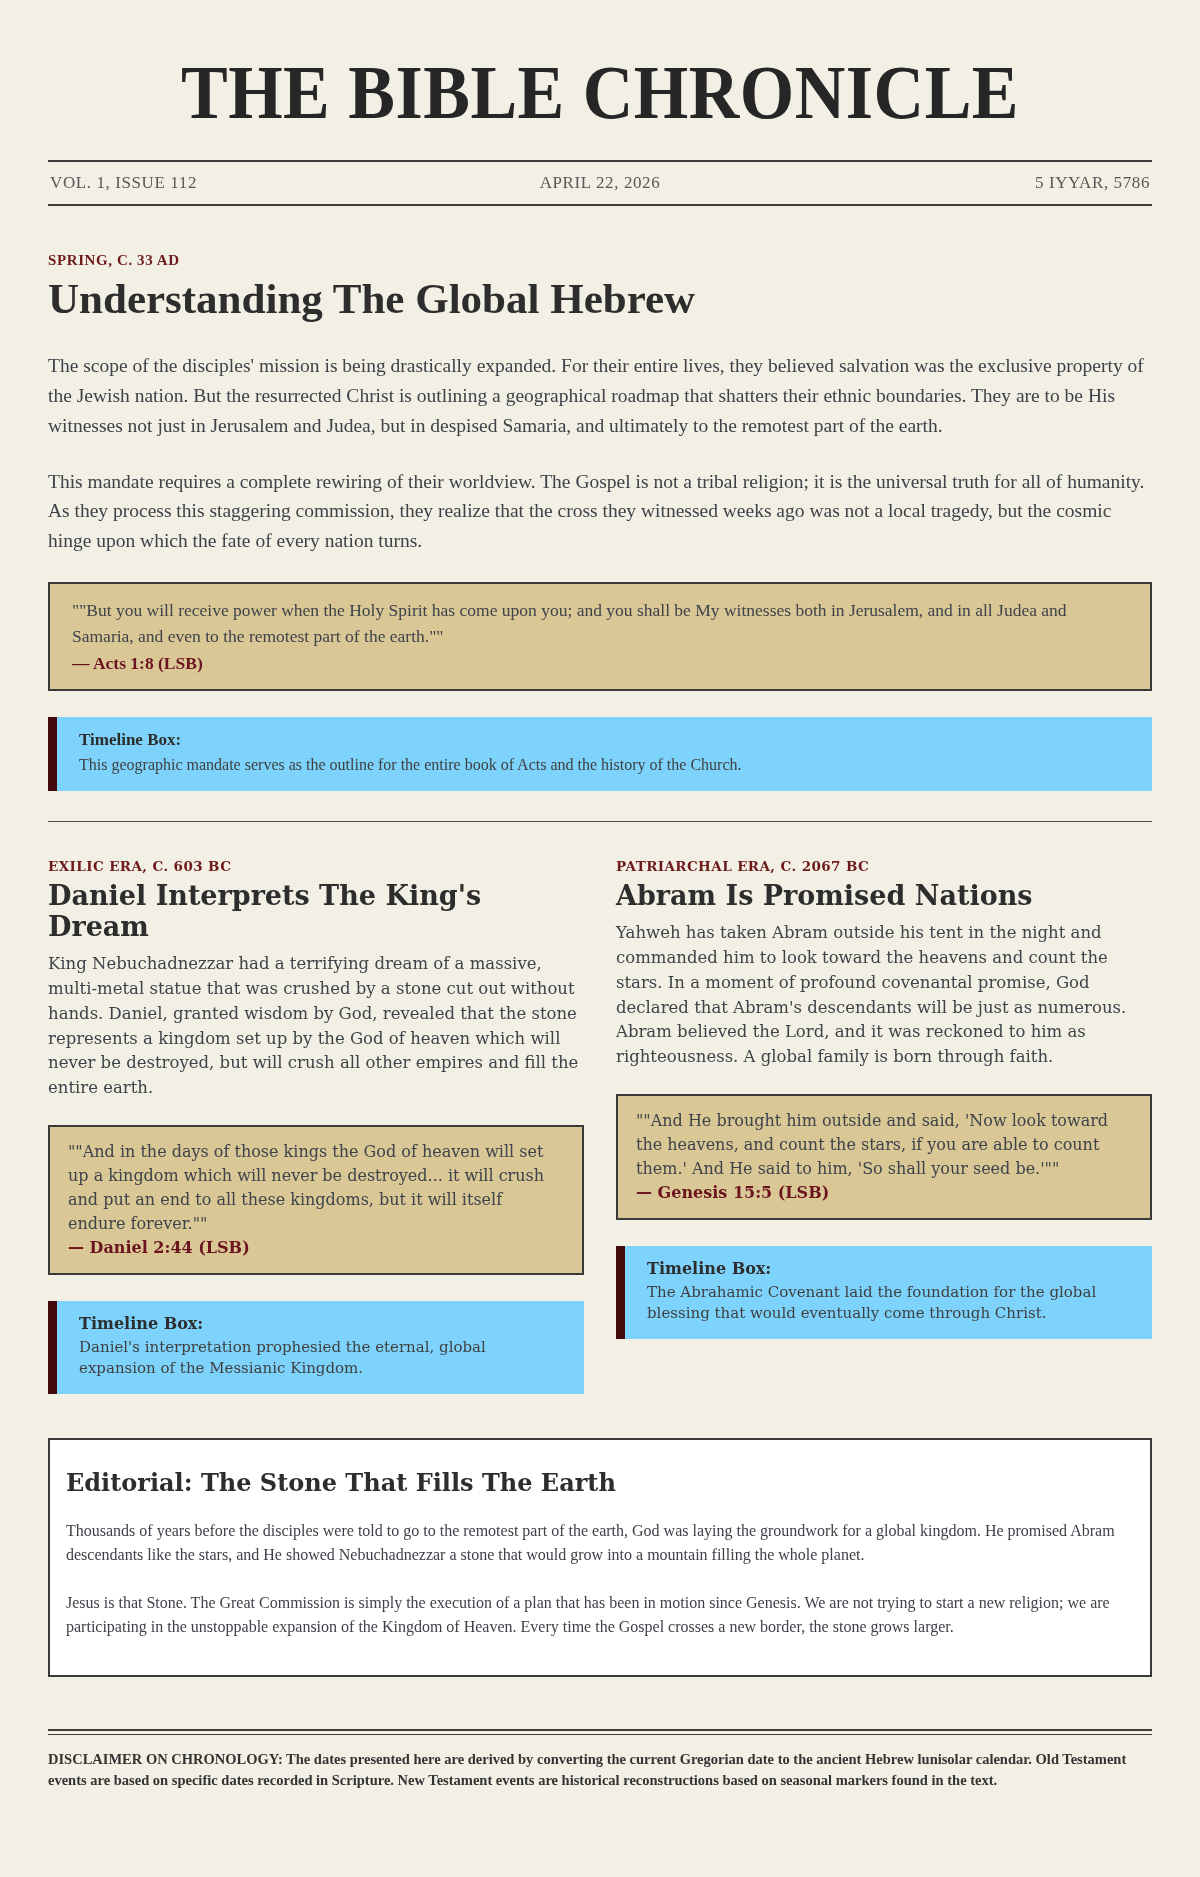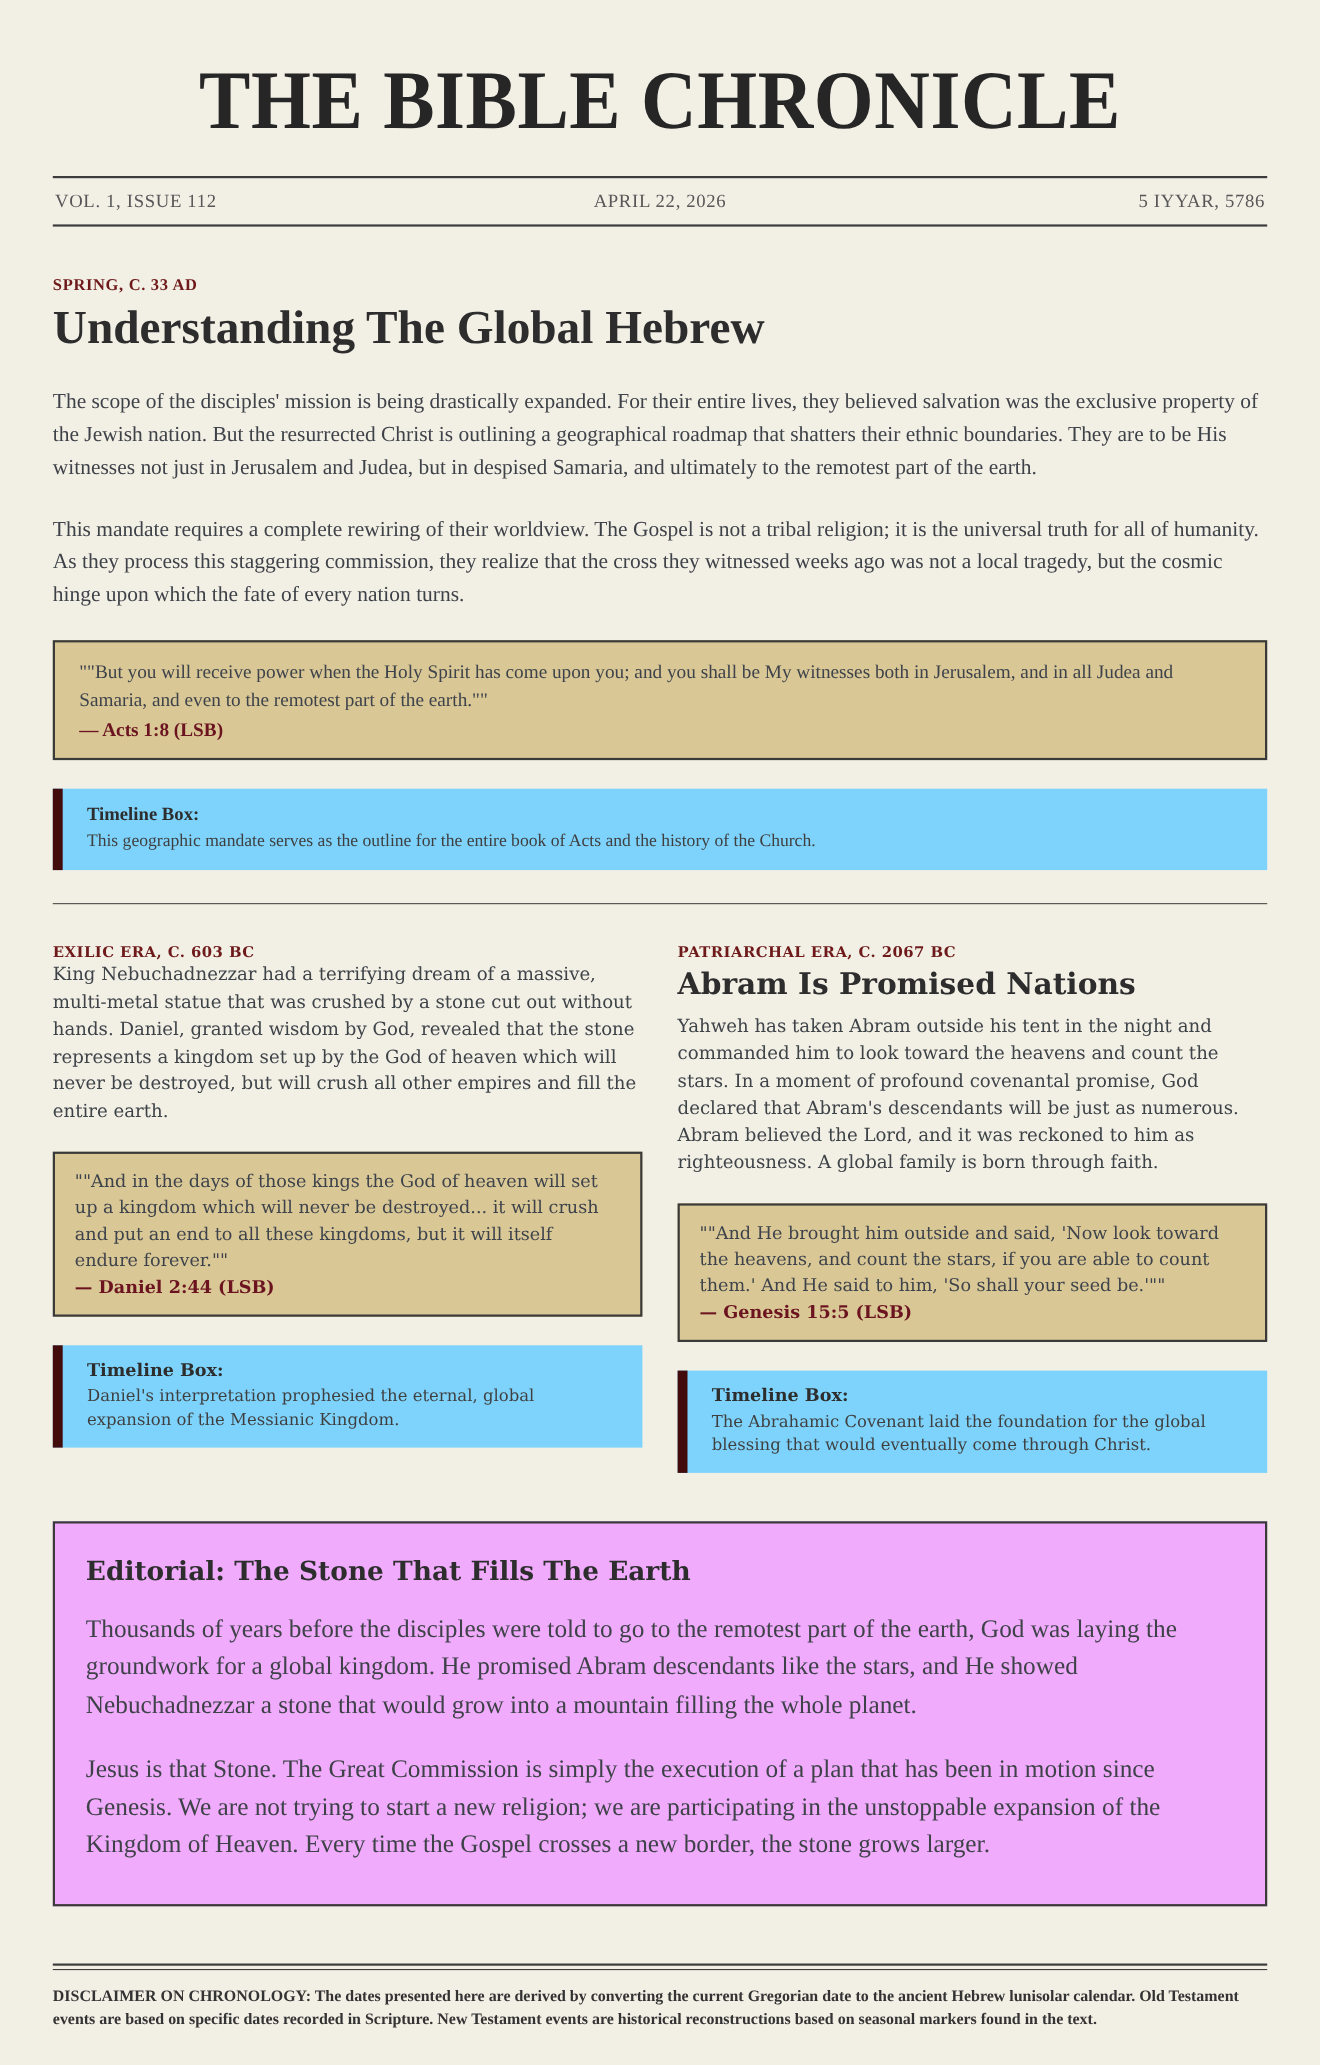--- a/index.html
+++ b/index.html
@@ -119,32 +119,32 @@
     color: #3e4348;
   }
   .columns .quote-box { font-size: 16px; padding: 13px 18px; }
   .columns .tl-label { font-size: 16px; }
   .columns .tl-text { font-size: 15px; }
 
   
   .editorial {
     margin-top: 44px;
     border: 2px solid #3a3a3a;
-    background: #f0abfc;
-    padding: 28px 28px 32px;
+    background: #ffffff;
+    padding: 28px 16px 32px;
   }
   .editorial-title {
     font-family: "DejaVu Serif", serif;
     font-size: 24px;
     color: #2d2d2d;
     margin: 0 0 22px;
     font-weight: bold;
   }
   .editorial p {
-    font-size: 23px;
+    font-size: 16px;
     line-height: 1.5;
     margin: 0 0 24px;
     color: #3e4248;
   }
   .editorial p:last-child { margin-bottom: 4px; }
 
   
   .footer { margin-top: 52px; }
   .footer-rules {
     border-top: 2px solid #3d3d3d;
@@ -191,20 +191,21 @@
       <p class="tl-text">This geographic mandate serves as the outline for the entire book of Acts and the history of the Church.</p>
     </div>
   </article>
 
   <hr class="section-divider">
 
   <section class="columns">
 
     <article>
       <p class="kicker">EXILIC ERA, C. 603 BC</p>
+      <h2 class="col-headline">Daniel Interprets The King's Dream</h2>
       <p class="col-body">King Nebuchadnezzar had a terrifying dream of a massive, multi-metal statue that was crushed by a stone cut out without hands. Daniel, granted wisdom by God, revealed that the stone represents a kingdom set up by the God of heaven which will never be destroyed, but will crush all other empires and fill the entire earth.</p>
 
       <div class="quote-box">
         <div>""And in the days of those kings the God of heaven will set up a kingdom which will never be destroyed... it will crush and put an end to all these kingdoms, but it will itself endure forever.""</div>
         <div class="citation">— Daniel 2:44 (LSB)</div>
       </div>
 
       <div class="timeline-box">
         <p class="tl-label">Timeline Box:</p>
         <p class="tl-text">Daniel's interpretation prophesied the eternal, global expansion of the Messianic Kingdom.</p>

